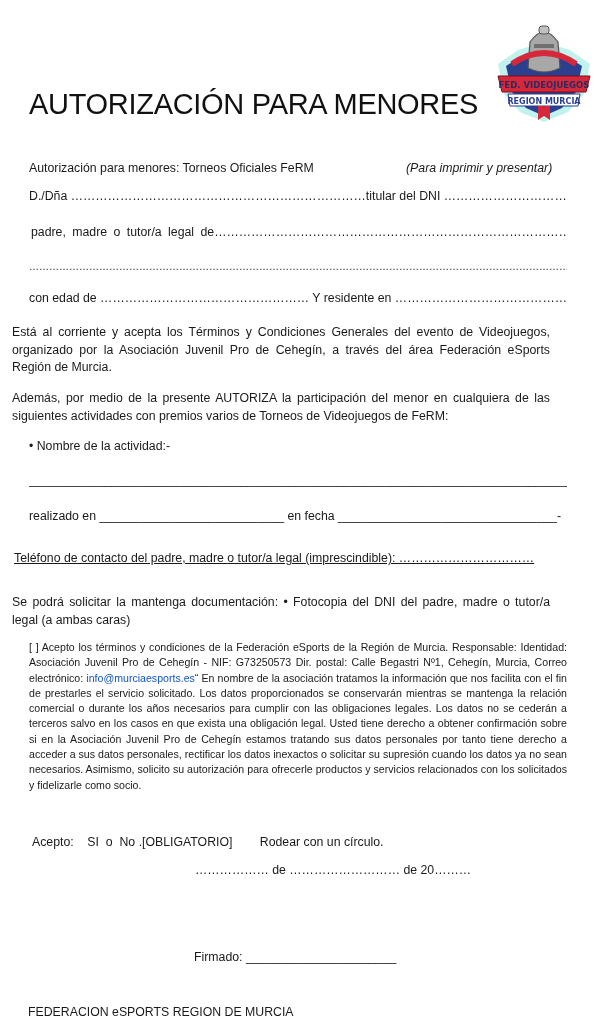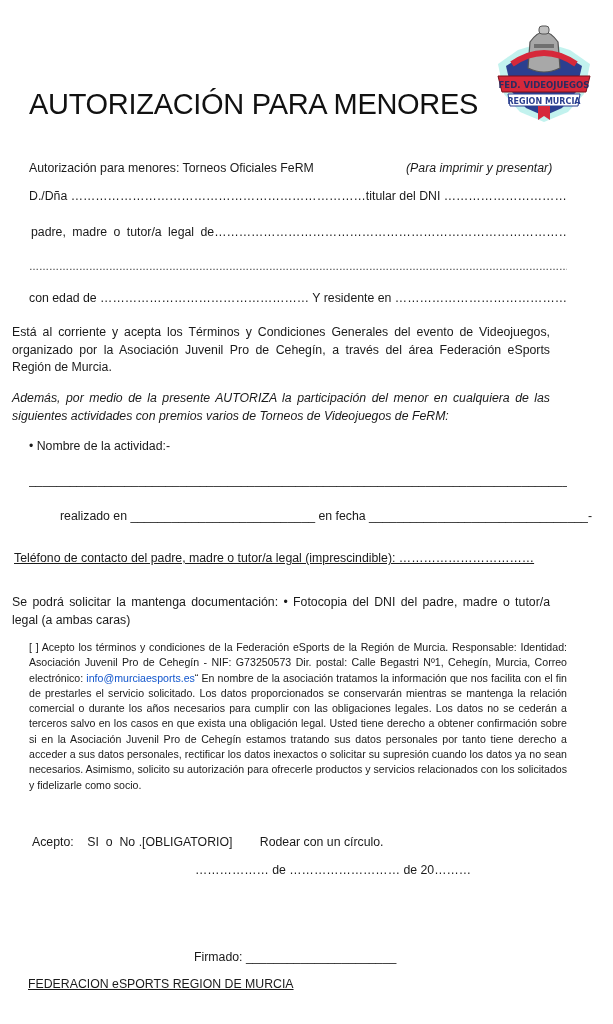--- a/index.html
+++ b/index.html
@@ -46,32 +46,32 @@
 
 <div class="abs t" style="left:29px; top:160px;">Autorización para menores: Torneos Oficiales FeRM</div>
 <div class="abs t" style="left:406px; top:160px;font-style:italic;">(Para imprimir y presentar)</div>
 
 <div class="abs t" style="left:29px; top:188px; width:538px; overflow:hidden;">D./Dña ………………………………………………………………titular del DNI …………………………………………………,</div>
 <div class="abs t" style="left:31px; top:224px; width:536px; overflow:hidden; word-spacing:3px;">padre, madre o tutor/a legal de………………………………………………………………………………………………….</div>
 <div class="abs t" style="left:29px; top:258px; width:538px; overflow:hidden; font-size:10px;">……………………………………………………………………………………………………………………………………………………………</div>
 <div class="abs t" style="left:29px; top:290px; width:538px; overflow:hidden;">con edad de …………………………………………… Y residente en ………………………………………………………….</div>
 
 <div class="para" style="top:324px;">Está al corriente y acepta los Términos y Condiciones Generales del evento de Videojuegos, organizado por la Asociación Juvenil Pro de Cehegín, a través del área Federación eSports Región de Murcia.</div>
-<div class="para" style="top:390px;font-style:italic;">Además, por medio de la presente AUTORIZA la participación del menor en cualquiera de las siguientes actividades con premios varios de Torneos de Videojuegos de FeRM:</div>
+<div class="para" style="top:390px;">Además, por medio de la presente AUTORIZA la participación del menor en cualquiera de las siguientes actividades con premios varios de Torneos de Videojuegos de FeRM:</div>
 
 <div class="abs t" style="left:29px; top:438px;">• Nombre de la actividad:-</div>
 <div class="abs t" style="left:29px; top:472px; width:538px; overflow:hidden;">________________________________________________________________________________-</div>
-<div class="abs t" style="left:29px; top:508px; width:538px; overflow:hidden;margin-left:31px;">realizado en ___________________________ en fecha ________________________________-</div>
+<div class="abs t" style="left:29px; top:508px; width:538px; overflow:hidden;">realizado en ___________________________ en fecha ________________________________-</div>
 
 <div class="abs t" style="left:14px; top:550px;text-decoration:underline;">Teléfono de contacto del padre, madre o tutor/a legal (imprescindible): ……………………………</div>
 
 <div class="para" style="top:594px;">Se podrá solicitar la mantenga documentación: • Fotocopia del DNI del padre, madre o tutor/a legal (a ambas caras)</div>
 
 <div class="legal" style="top:640px;">
   <span>[ ] Acepto los términos y condiciones de la Federación eSports de la Región de Murcia. Responsable: Identidad: Asociación Juvenil Pro de Cehegín - NIF: G73250573 Dir. postal: Calle Begastri Nº1, Cehegín, Murcia, Correo electrónico: </span><a>info@murciaesports.es</a><span>“ En nombre de la asociación tratamos la información que nos facilita con el fin de prestarles el servicio solicitado. Los datos proporcionados se conservarán mientras se mantenga la relación comercial o durante los años necesarios para cumplir con las obligaciones legales. Los datos no se cederán a terceros salvo en los casos en que exista una obligación legal. Usted tiene derecho a obtener confirmación sobre si en la Asociación Juvenil Pro de Cehegín estamos tratando sus datos personales por tanto tiene derecho a acceder a sus datos personales, rectificar los datos inexactos o solicitar su supresión cuando los datos ya no sean necesarios. Asimismo, solicito su autorización para ofrecerle productos y servicios relacionados con los solicitados y fidelizarle como socio.</span>
 </div>
 
 <div class="abs t" style="left:32px; top:834px; white-space:pre;">Acepto:    SI  o  No .[OBLIGATORIO]        Rodear con un círculo.</div>
 <div class="abs t" style="left:195px; top:862px;">……………… de ……………………… de 20………</div>
 
 <div class="abs t" style="left:194px; top:949px;">Firmado: ______________________</div>
 
-<div class="abs t" style="left:28px; top:976px;text-decoration:underline;">FEDERACION eSPORTS REGION DE MURCIA</div>
+<div class="abs t" style="left:28px; top:1004px;">FEDERACION eSPORTS REGION DE MURCIA</div>
 
 </body></html>

